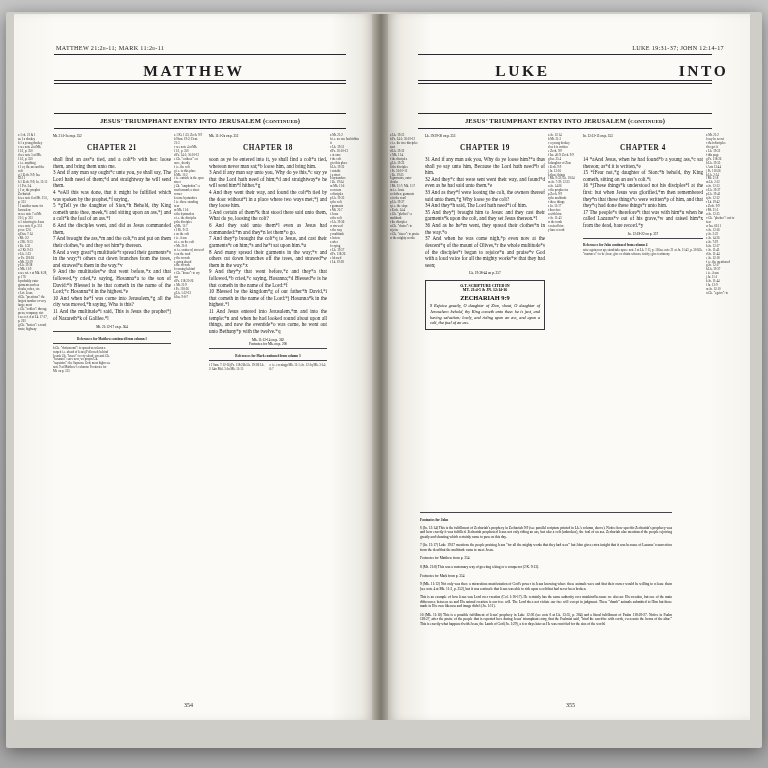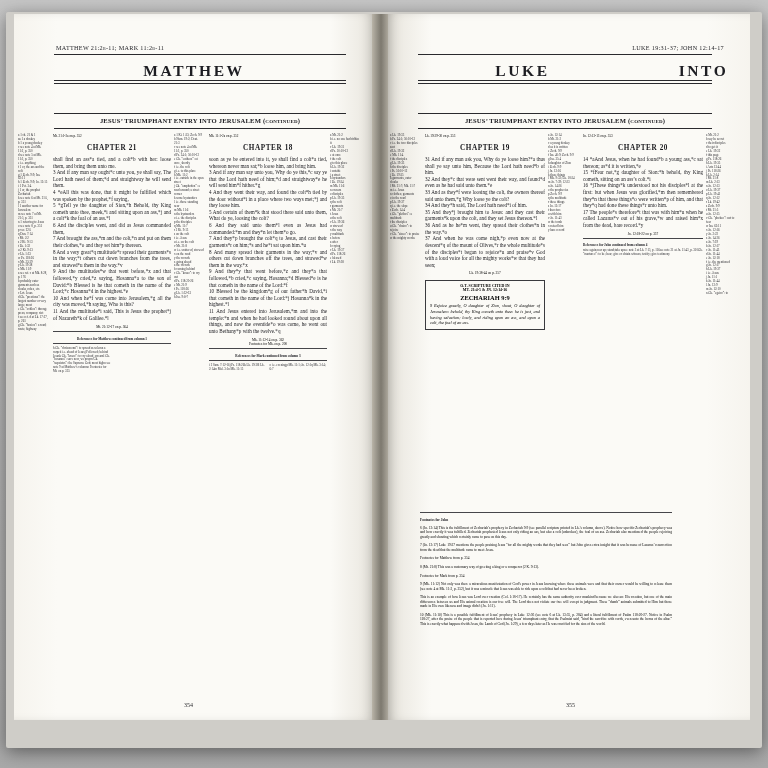--- a/index.html
+++ b/index.html
@@ -358,21 +358,21 @@
             <span>t  therefore</span>
             <span>u  with him</span>
             <span>v  Jn. 11:43</span>
             <span>w  the tomb</span>
             <span>x  raised him</span>
             <span>y  bare record</span>
           </div>
       </div>
       <div style="width:120px;padding:0 3px;">
         <div style="font-size:3.3px;">Jn. 12:12-13 on p. 353</div>
-        <div class="chap">CHAPTER 20</div>
+        <div class="chap">CHAPTER 4</div>
         <div class="maincol" style="white-space:pre-line;">14 *aAnd Jesus, when he had found*b a young ass,*c sat thereon; as*d it is written,*e
 15 *fFear not,*g daughter of Sion:*h behold, thy King cometh, sitting on an ass’s colt.*i
 16 *jThese things*k understood not his disciples*l at the first: but when Jesus was glorified,*m then remembered they*n that these things*o were written*p of him, and that they*q had done these things*r unto him.
 17 The people*s therefore*t that was with him*u when he called Lazarus*v out of his grave,*w and raised him*x from the dead, bare record.*y</div>
         <div style="font-size:3.4px;text-align:center;margin-top:3px;">Jn. 12:18-22 on p. 357</div>
         <div class="thinrule"></div>
         <div class="refhead" style="font-size:3.3px;">References for John continued from column 4</div>
         <div class="sidecol" id="RJF" style="margin-top:2px;"><span>raise again;</span><span>rear up; stand;</span><span>take up</span><span>see note 3 at Lk. 7:15, p. 116</span><span>see note 21 at Jn. 11:43, p. 310</span><span>Gk. “martureo”: to be; bear; give or obtain witness; testify; give testimony</span></div>
       </div>
       <div class="sidecol tiny-lines" style="width:30px;">

